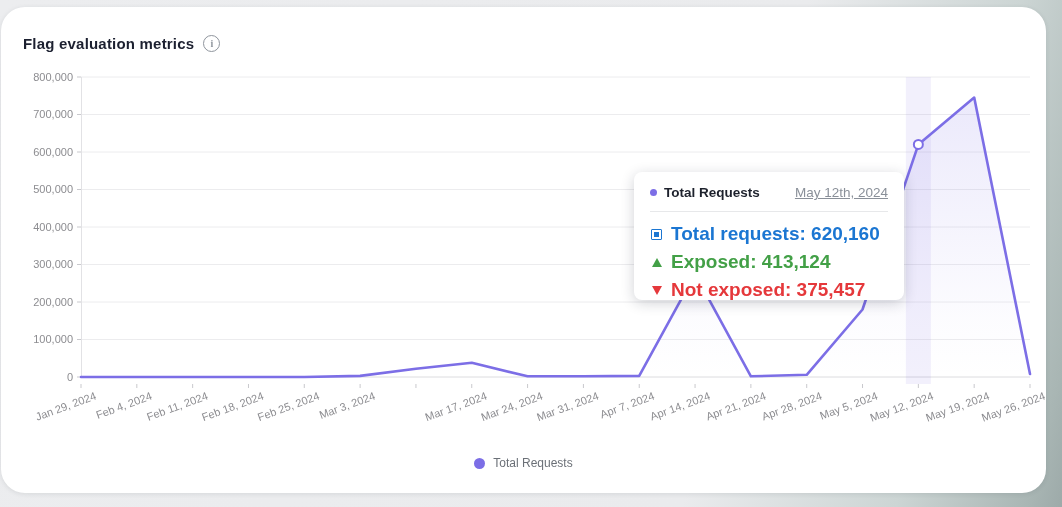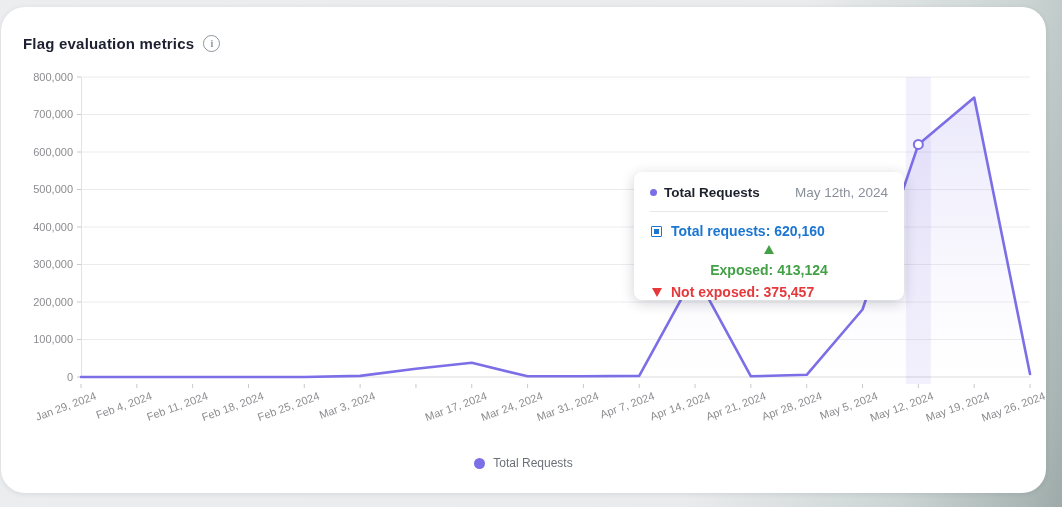--- a/index.html
+++ b/index.html
@@ -32,24 +32,24 @@
   .legend-dot{width:11px;height:11px;border-radius:50%;}
   .legend-label{font-size:12px;color:#6b7077;}
   .tooltip{
     position:absolute;left:633px;top:165px;width:270px;height:128px;box-sizing:border-box;
     background:#fff;border-radius:8px;padding:13px 16px 12px 16px;
     box-shadow:0 3px 14px rgba(25,30,50,0.20);
   }
   .tooltip-header{display:flex;align-items:center;gap:7px;}
   .tooltip-series-dot{width:7px;height:7px;border-radius:50%;flex:0 0 auto;}
   .tooltip-series-label{font-size:13.5px;font-weight:700;color:#1d212c;}
-  .tooltip-date{margin-left:auto;font-size:13.5px;color:#8a9099;}
+  .tooltip-date{margin-left:auto;font-size:13.5px;color:#8a9099;text-decoration:underline;}
   .tooltip-divider{border:none;border-top:1px solid #e7e8ea;margin:11px 0 11px 0;}
   .tooltip-rows{display:flex;flex-direction:column;gap:6px;}
-  .metric-row{display:flex;align-items:center;gap:8px;font-size:14px;font-weight:700;}
+  .metric-row{display:flex;align-items:center;gap:8px;font-size:19px;font-weight:700;}
   .icon-cell{width:13px;display:flex;justify-content:center;align-items:center;flex:0 0 auto;}
   .sq-icon{width:9px;height:9px;border-style:solid;border-width:1.5px;border-radius:1px;
     display:flex;align-items:center;justify-content:center;}
   .sq-icon-inner{width:5px;height:5px;}
   .tri-up{width:0;height:0;border-left:5px solid transparent;border-right:5px solid transparent;border-bottom:9px solid;}
   .tri-down{width:0;height:0;border-left:5px solid transparent;border-right:5px solid transparent;border-top:9px solid;}
 </style>
 </head>
 <body>
 
@@ -151,21 +151,21 @@
     <hr class="tooltip-divider">
     <div class="tooltip-rows" id="tooltip-rows">
         <div class="metric-row" style="color: rgb(27, 118, 210);">
           <span class="icon-cell">
             <span class="sq-icon" style="border-color: rgb(27, 118, 210);">
               <span class="sq-icon-inner" style="background: rgb(27, 118, 210);"></span>
             </span>
           </span>
           <span>Total requests: 620,160</span>
         </div>
-        <div class="metric-row" style="color: rgb(67, 160, 71); flex-direction: column;">
+        <div class="metric-row" style="color: rgb(67, 160, 71);">
           <span class="icon-cell">
             <span class="tri-up" style="border-bottom-color: rgb(67, 160, 71);"></span>
           </span>
           <span>Exposed: 413,124</span>
         </div>
         <div class="metric-row" style="color: rgb(229, 56, 59);">
           <span class="icon-cell">
             <span class="tri-down" style="border-top-color: rgb(229, 56, 59);"></span>
           </span>
           <span>Not exposed: 375,457</span>

